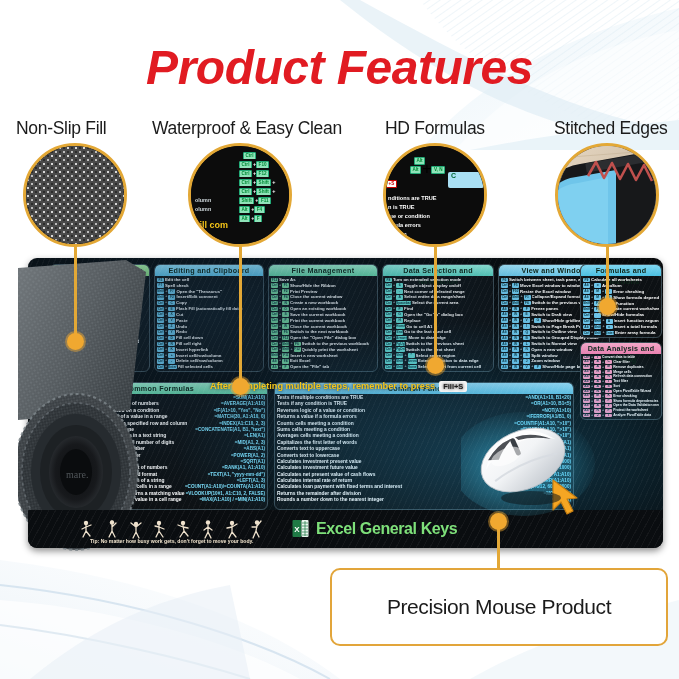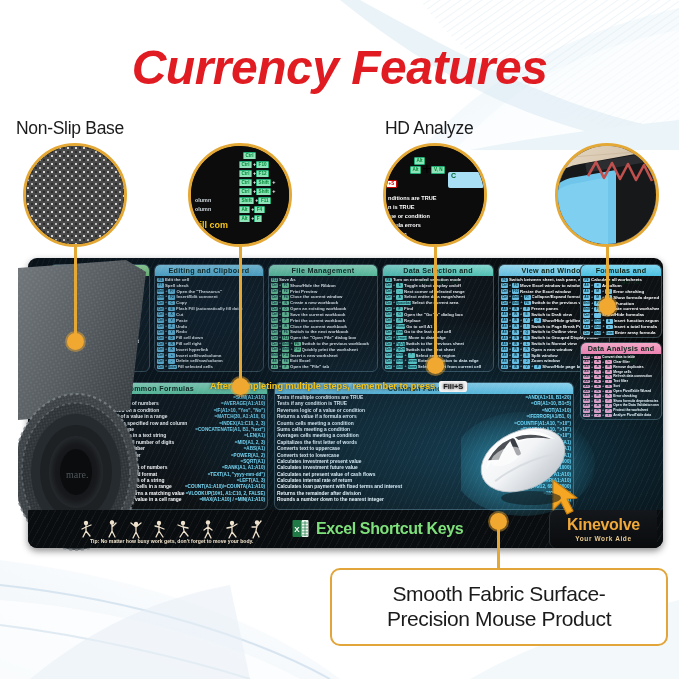--- a/index.html
+++ b/index.html
@@ -257,24 +257,26 @@
 
     <path d="M0 560 C120 575 250 610 340 679 L0 679 Z" fill="url(#sw2)" opacity="0.65"></path>
     <path d="M0 600 C110 608 230 640 300 679 L0 679 Z" fill="#ffffff" opacity="0.7"></path>
     <path d="M0 585 C140 600 260 640 330 679" stroke="#d4e2ee" stroke-width="2" fill="none" opacity="0.9"></path>
     <path d="M0 625 C90 636 190 660 250 679" stroke="#dde8f1" stroke-width="2" fill="none" opacity="0.9"></path>
     <path d="M30 679 C90 630 150 600 230 585 L250 679 Z" fill="#e7eff6" opacity="0.55"></path>
 
     <path d="M679 600 C600 620 520 650 470 679 L679 679 Z" fill="#eef5fa" opacity="0.7"></path>
   </svg>
 
-  <div class="title">Currency Features</div>
-
-  <div class="feat-label" style="left:16px;  top:118px;">Non-Slip Base</div>
-  <div class="feat-label" style="left:385px; top:118px;">HD Analyze</div>
+  <div class="title">Product Features</div>
+
+  <div class="feat-label" style="left:16px;  top:118px;">Non-Slip Fill</div>
+  <div class="feat-label" style="left:152px; top:118px;">Waterproof &amp; Easy Clean</div>
+  <div class="feat-label" style="left:385px; top:118px;">HD Formulas</div>
+  <div class="feat-label" style="left:554px; top:118px;">Stitched Edges</div>
 
   <div class="circle" style="left:23px; top:143px; width:104px; height:104px;">
     <div class="inner tex-rubber"></div>
   </div>
 
   <div class="circle" style="left:188px; top:143px; width:104px; height:104px;">
     <div class="inner tex-sheet">
       <div class="sheet-rows">
         <div class="sheet-row" style="top:6px;  padding-left:52px;"><span class="key-chip">Ctrl</span></div>
         <div class="sheet-row" style="top:15px; padding-left:48px;"><span class="key-chip">Ctrl</span>+<span class="key-chip">F10</span></div>
@@ -1301,27 +1303,23 @@
             <rect x="9.5" y="1" width="7" height="17" rx="1" fill="#e9f6ee"></rect>
             <g stroke="#1f7a45" stroke-width="0.7">
               <line x1="10" y1="4" x2="16" y2="4"></line>
               <line x1="10" y1="7" x2="16" y2="7"></line>
               <line x1="10" y1="10" x2="16" y2="10"></line>
               <line x1="10" y1="13" x2="16" y2="13"></line>
               <line x1="10" y1="16" x2="16" y2="16"></line>
               <line x1="13" y1="2" x2="13" y2="17"></line>
             </g>
           </svg>
-          <div class="excel-title">Excel Shortcut Keys</div>
+          <div class="excel-title">Excel General Keys</div>
         </div>
 
-        <div class="kine">
-          <div class="kine-name">Kinevolve</div>
-          <div class="kine-tag">Your Work Aide</div>
-        </div>
       </div>
 
       <div class="mouse-zone">
         <svg viewBox="0 0 150 120" width="150" height="120">
           <defs>
             <radialGradient id="mglow" cx="0.45" cy="0.55" r="0.6">
               <stop offset="0%" stop-color="#46d7ff" stop-opacity="0.5"></stop>
               <stop offset="100%" stop-color="#46d7ff" stop-opacity="0"></stop>
             </radialGradient>
             <linearGradient id="mbody" x1="0" y1="0" x2="0.6" y2="1">
@@ -1380,17 +1378,16 @@
         <ellipse cx="58" cy="212" rx="16" ry="23" fill="#0a0c0e"></ellipse>
 
         <ellipse cx="58" cy="212" rx="62" ry="78" fill="none" stroke="#7d858a" stroke-width="2" stroke-dasharray="3 3" opacity="0.85"></ellipse>
         <ellipse cx="58" cy="212" rx="54" ry="69" fill="none" stroke="#6c7479" stroke-width="1.6" stroke-dasharray="3 3" opacity="0.7"></ellipse>
         <text x="48" y="218" font-size="10" fill="#5b6165" font-family="Liberation Serif, serif" opacity="0.85">mare.</text>
       </svg>
     </div>
   </div>
 
   <div class="caption">
-    <div>Smooth Fabric Surface-</div>
     <div>Precision Mouse Product</div>
   </div>
 
 </div>
 
 </body></html>

